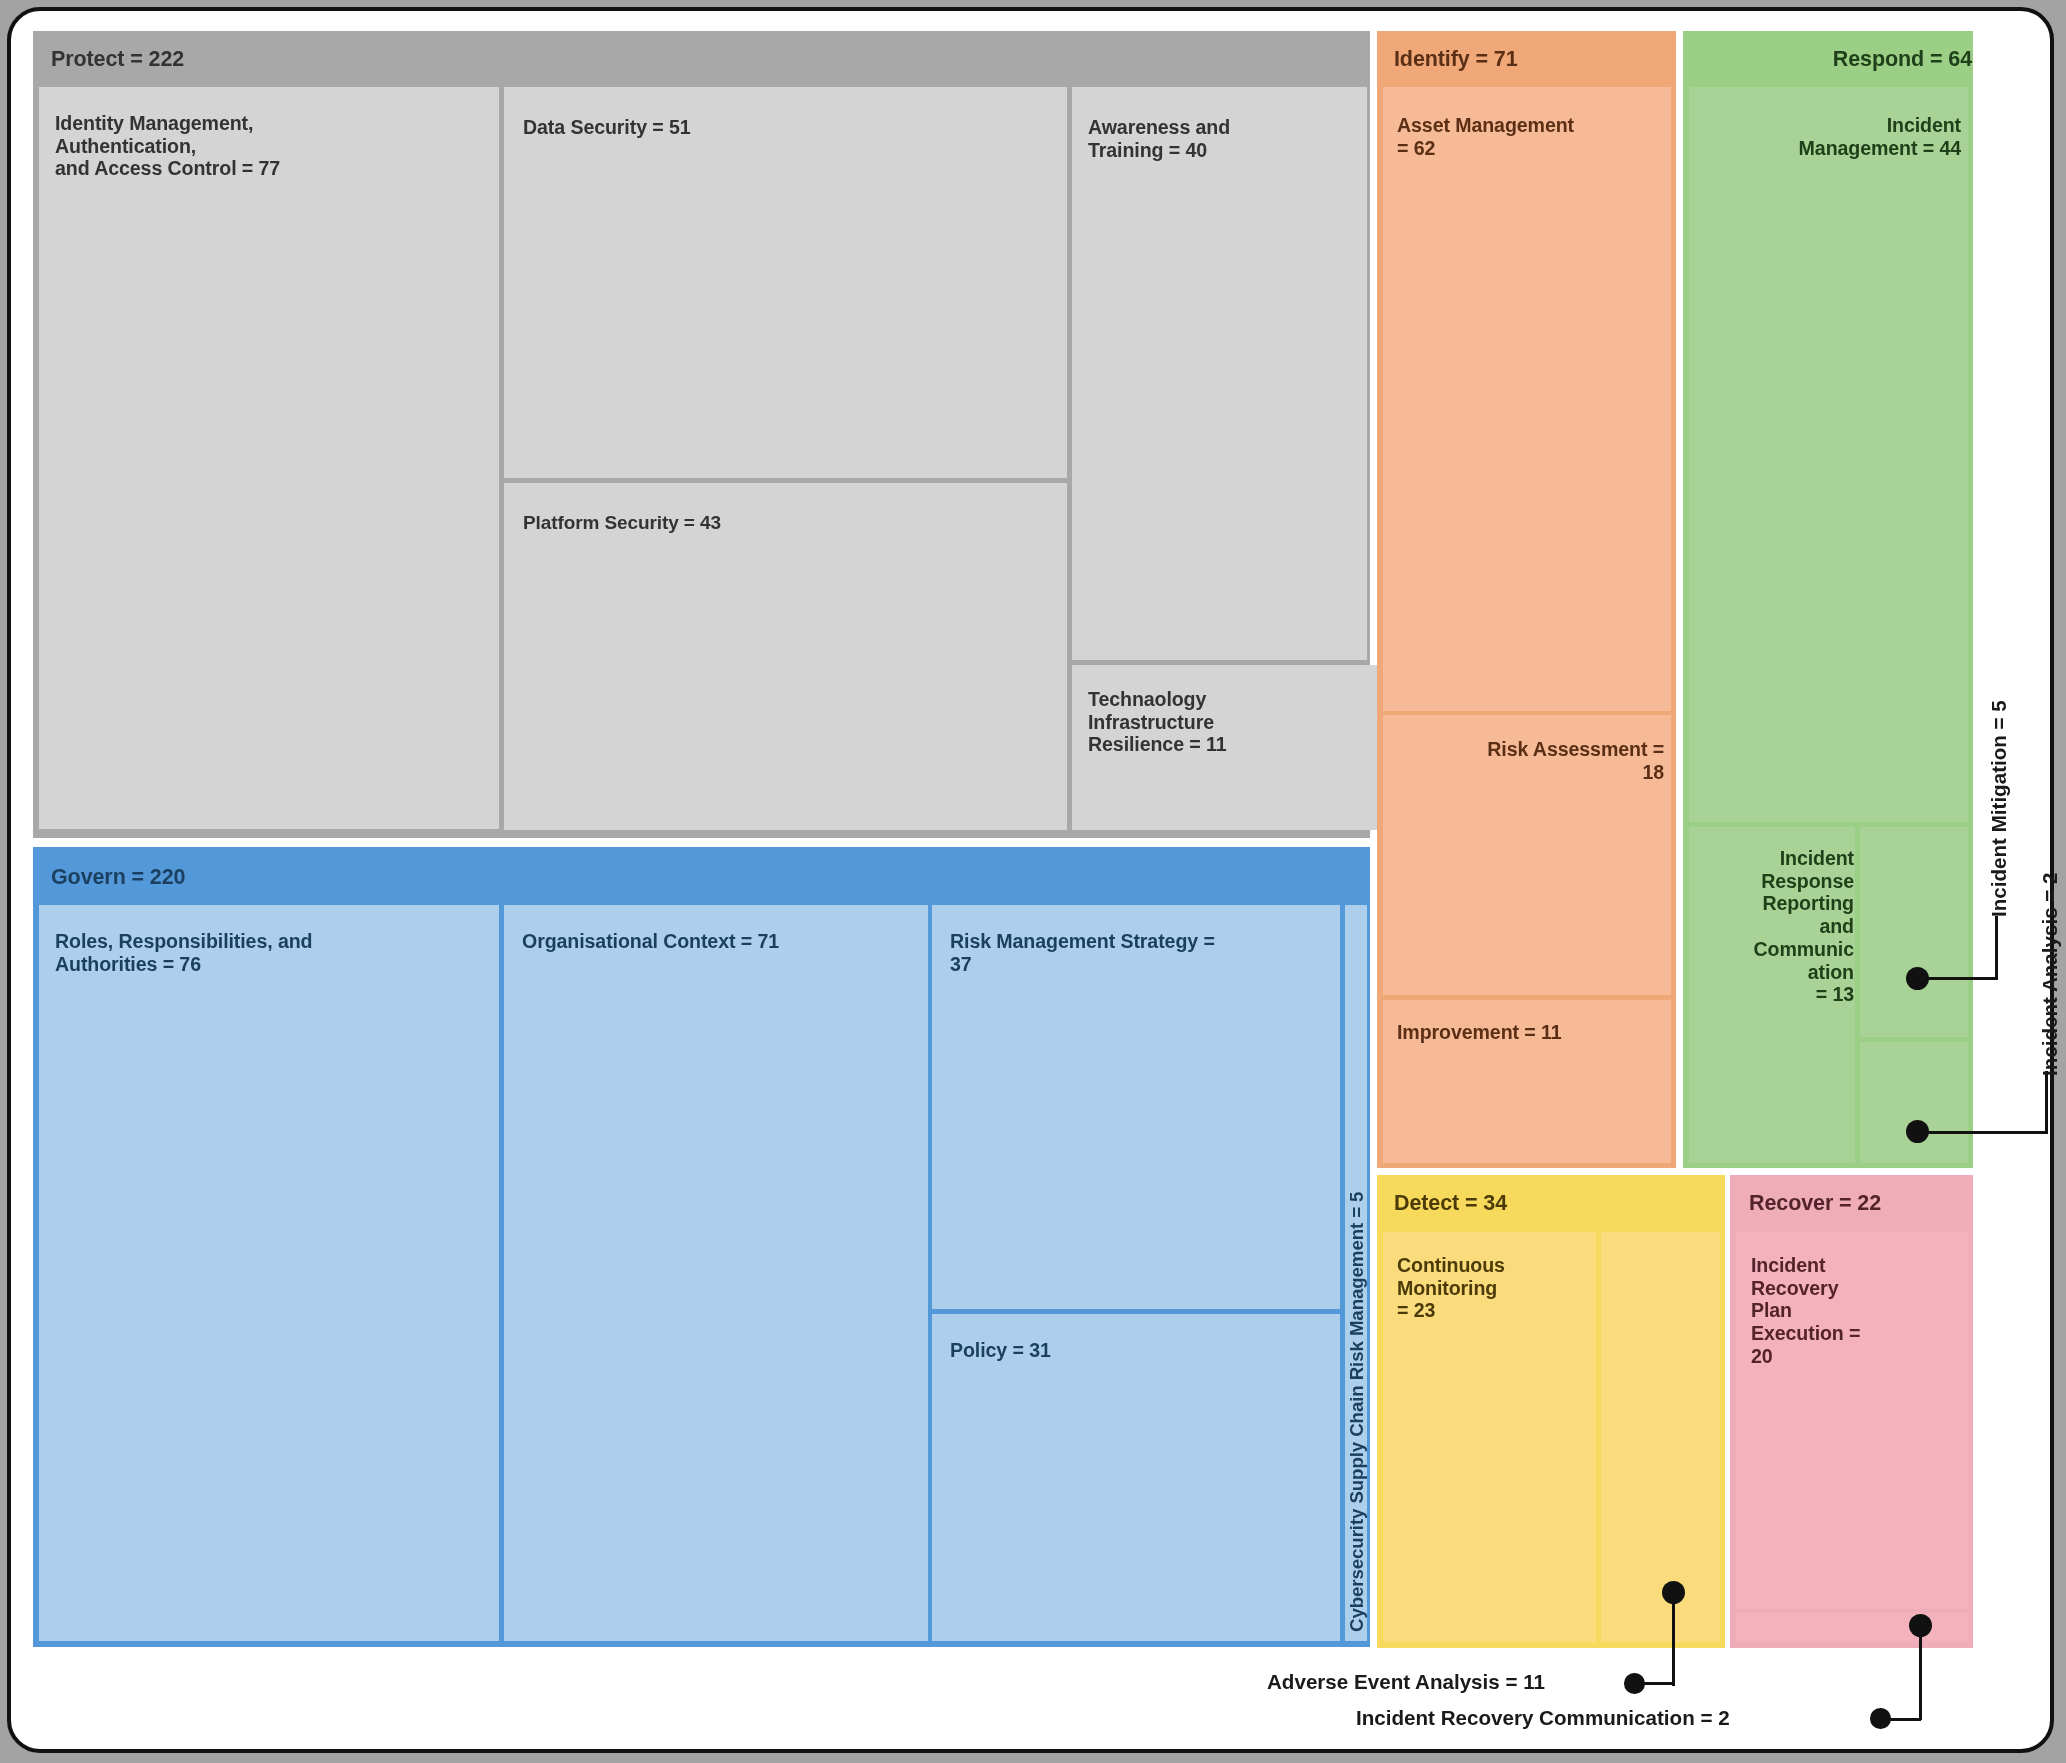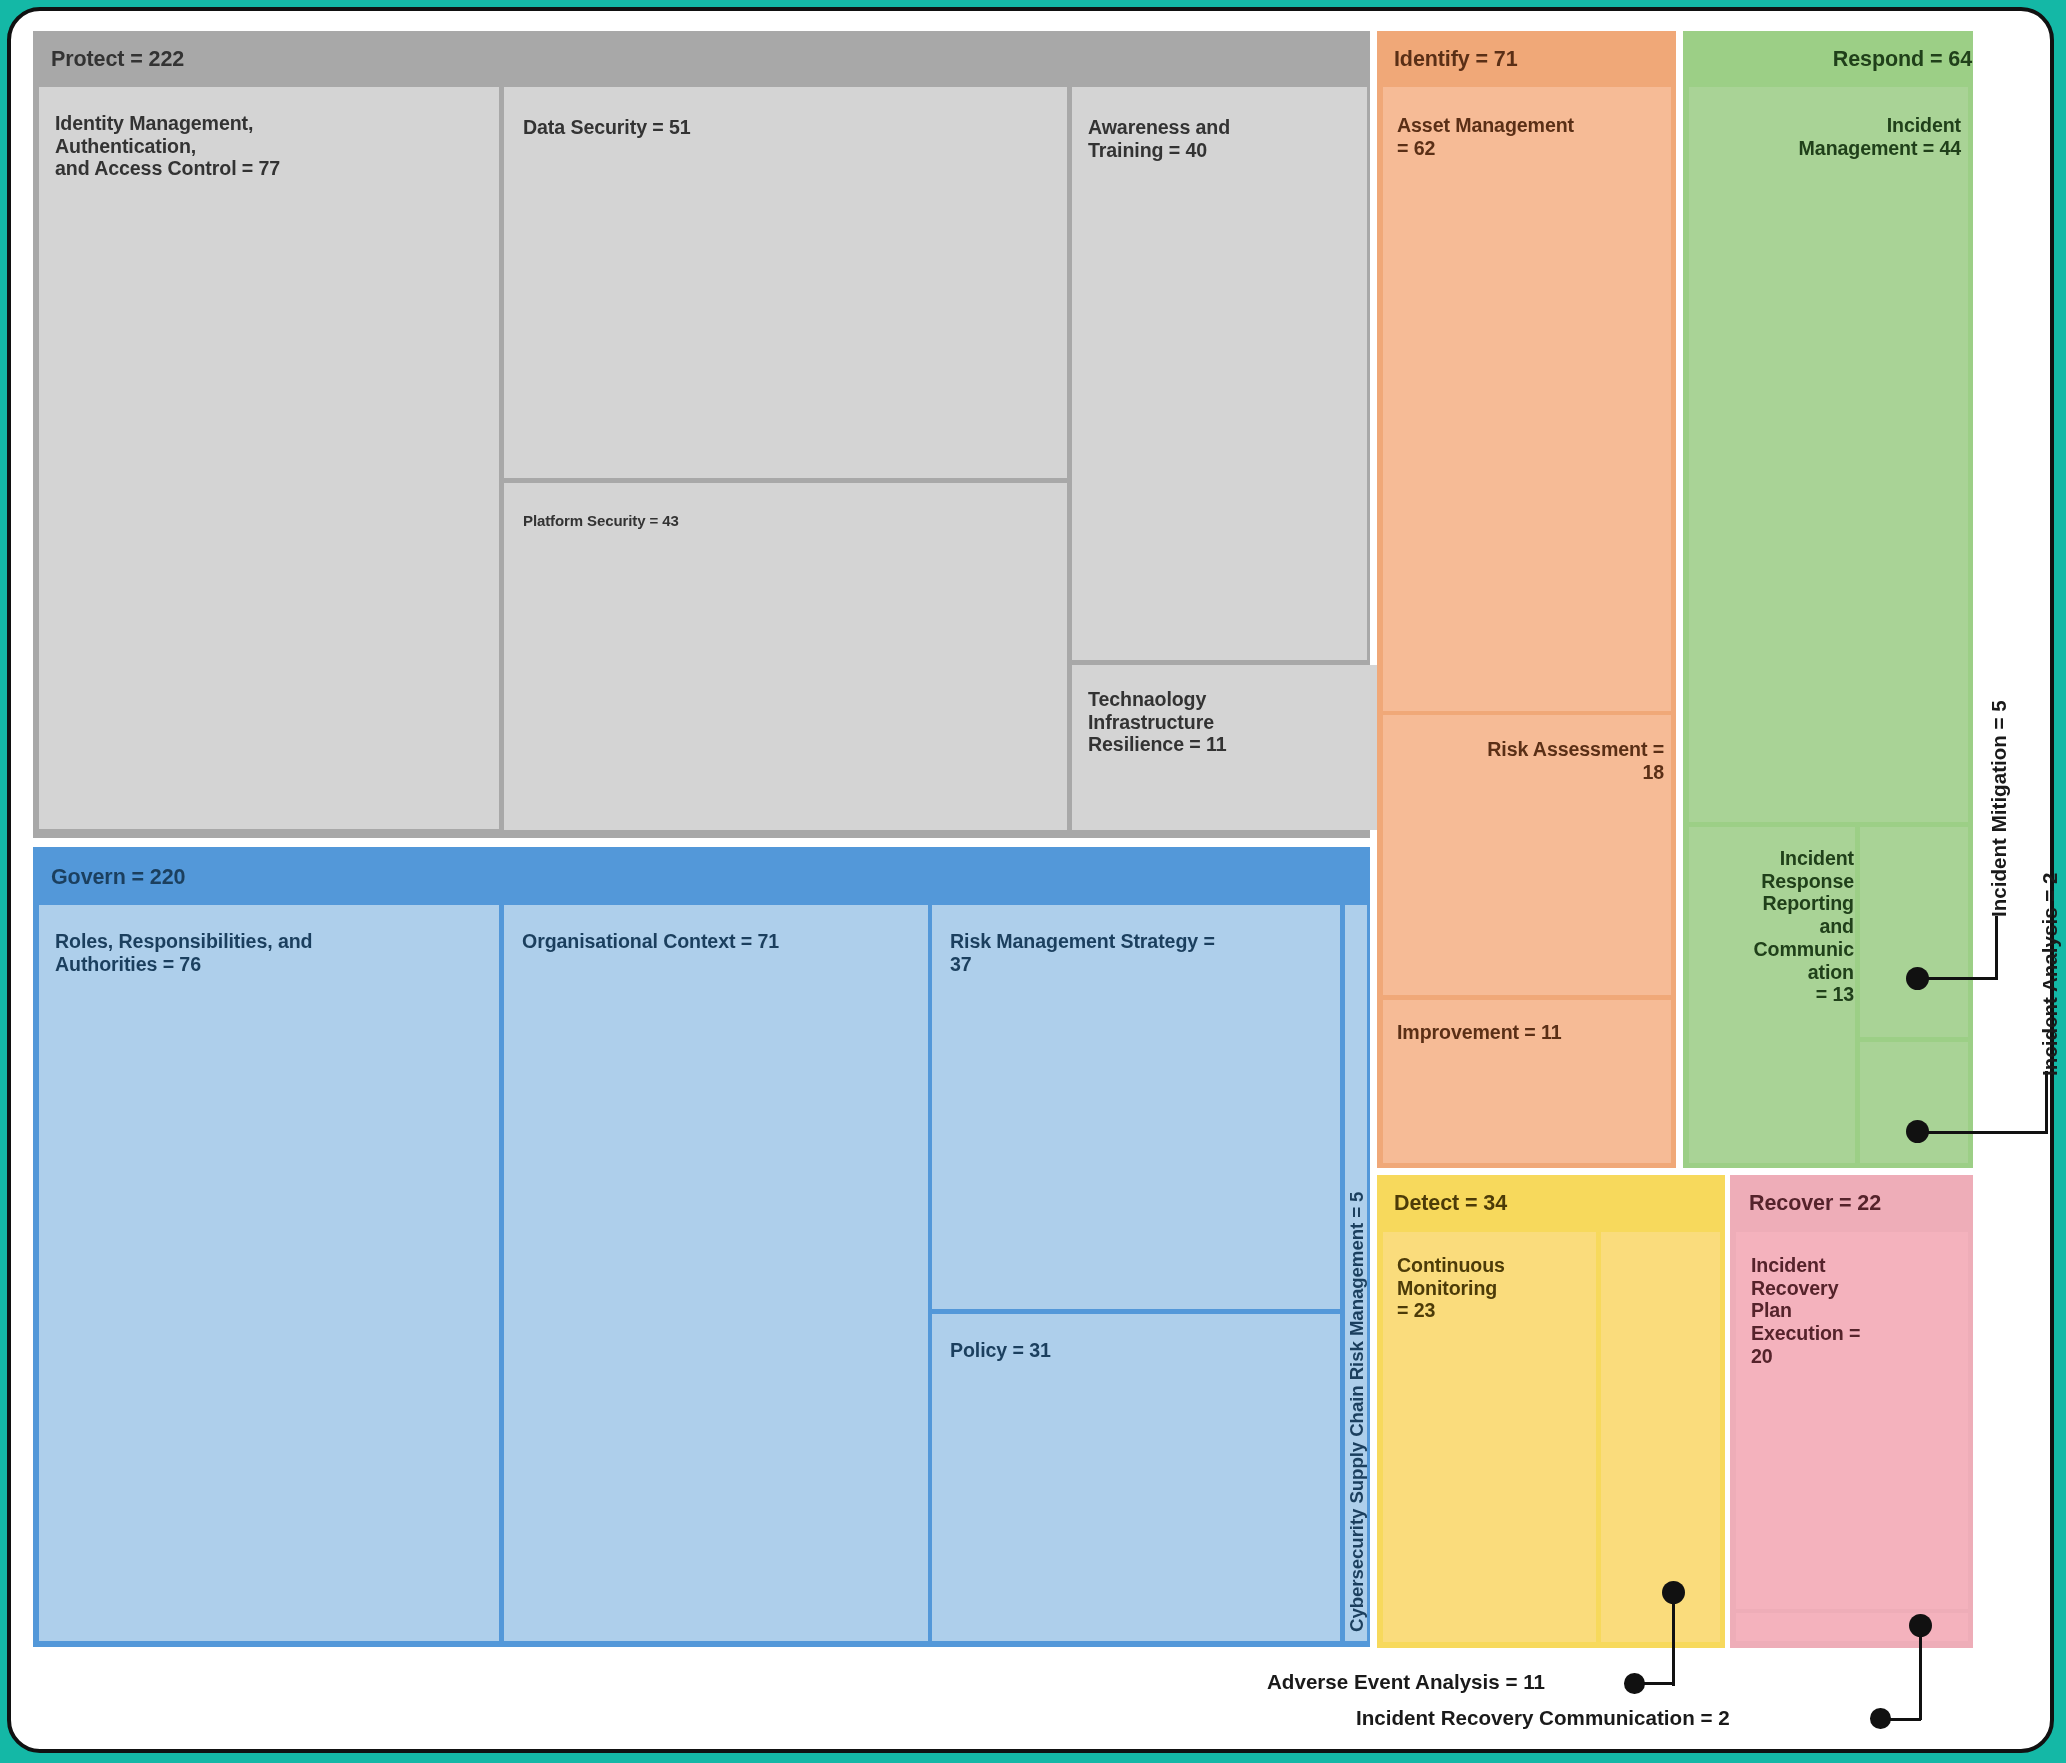--- a/index.html
+++ b/index.html
@@ -1,17 +1,17 @@
 <!DOCTYPE html>
 <html style="font-size:7.5px"><head>
 <meta charset="utf-8">
 <style>
   html,body{margin:0;padding:0;background:#ffffff;}
   body{font-family:"Liberation Sans","DejaVu Sans",sans-serif;}
-  #stage{position:relative;width:2066px;height:1763px;background:#14b8a6;overflow:hidden;}
+  #stage{position:relative;width:2066px;height:1763px;background:#a3a3a3;overflow:hidden;}
 
   
   #frame{
     position:absolute;left:6.5px;top:6.5px;width:2047px;height:1746px;
     border:4.2px solid #111111;border-radius:33px;background:#ffffff;
     box-sizing:border-box;
   }
 
   #canvas{position:absolute;left:0;top:0;width:2066px;height:1763px;}
 
@@ -87,21 +87,21 @@
 
     <div class="blk c-protect-leaf" style="left:39px;top:87px;width:460px;height:742px;"></div>
     <div class="lbl t-protect" style="left:55px;top:112px;width:435px;font-size:19.6px;">Identity Management,
 Authentication,
 and Access Control = 77</div>
 
     <div class="blk c-protect-leaf" style="left:504px;top:87px;width:563px;height:391px;"></div>
     <div class="lbl t-protect" style="left:523px;top:116px;width:528px;font-size:19.6px;">Data Security = 51</div>
 
     <div class="blk c-protect-leaf" style="left:504px;top:483px;width:563px;height:347px;"></div>
-    <div class="lbl t-protect" style="left:523px;top:512px;width:528px;font-size:15px;">Platform Security = 43</div>
+    <div class="lbl t-protect" style="left:523px;top:512px;width:528px;font-size:19px;">Platform Security = 43</div>
 
     <div class="blk c-protect-leaf" style="left:1072px;top:87px;width:295px;height:573px;"></div>
     <div class="lbl t-protect" style="left:1088px;top:116px;width:267px;font-size:19.6px;">Awareness and
 Training = 40</div>
 
     <div class="blk c-protect-leaf" style="left:1072px;top:665px;width:306px;height:165px;"></div>
     <div class="lbl t-protect" style="left:1088px;top:688px;width:276px;font-size:19.6px;">Technaology
 Infrastructure
 Resilience = 11</div>
 

